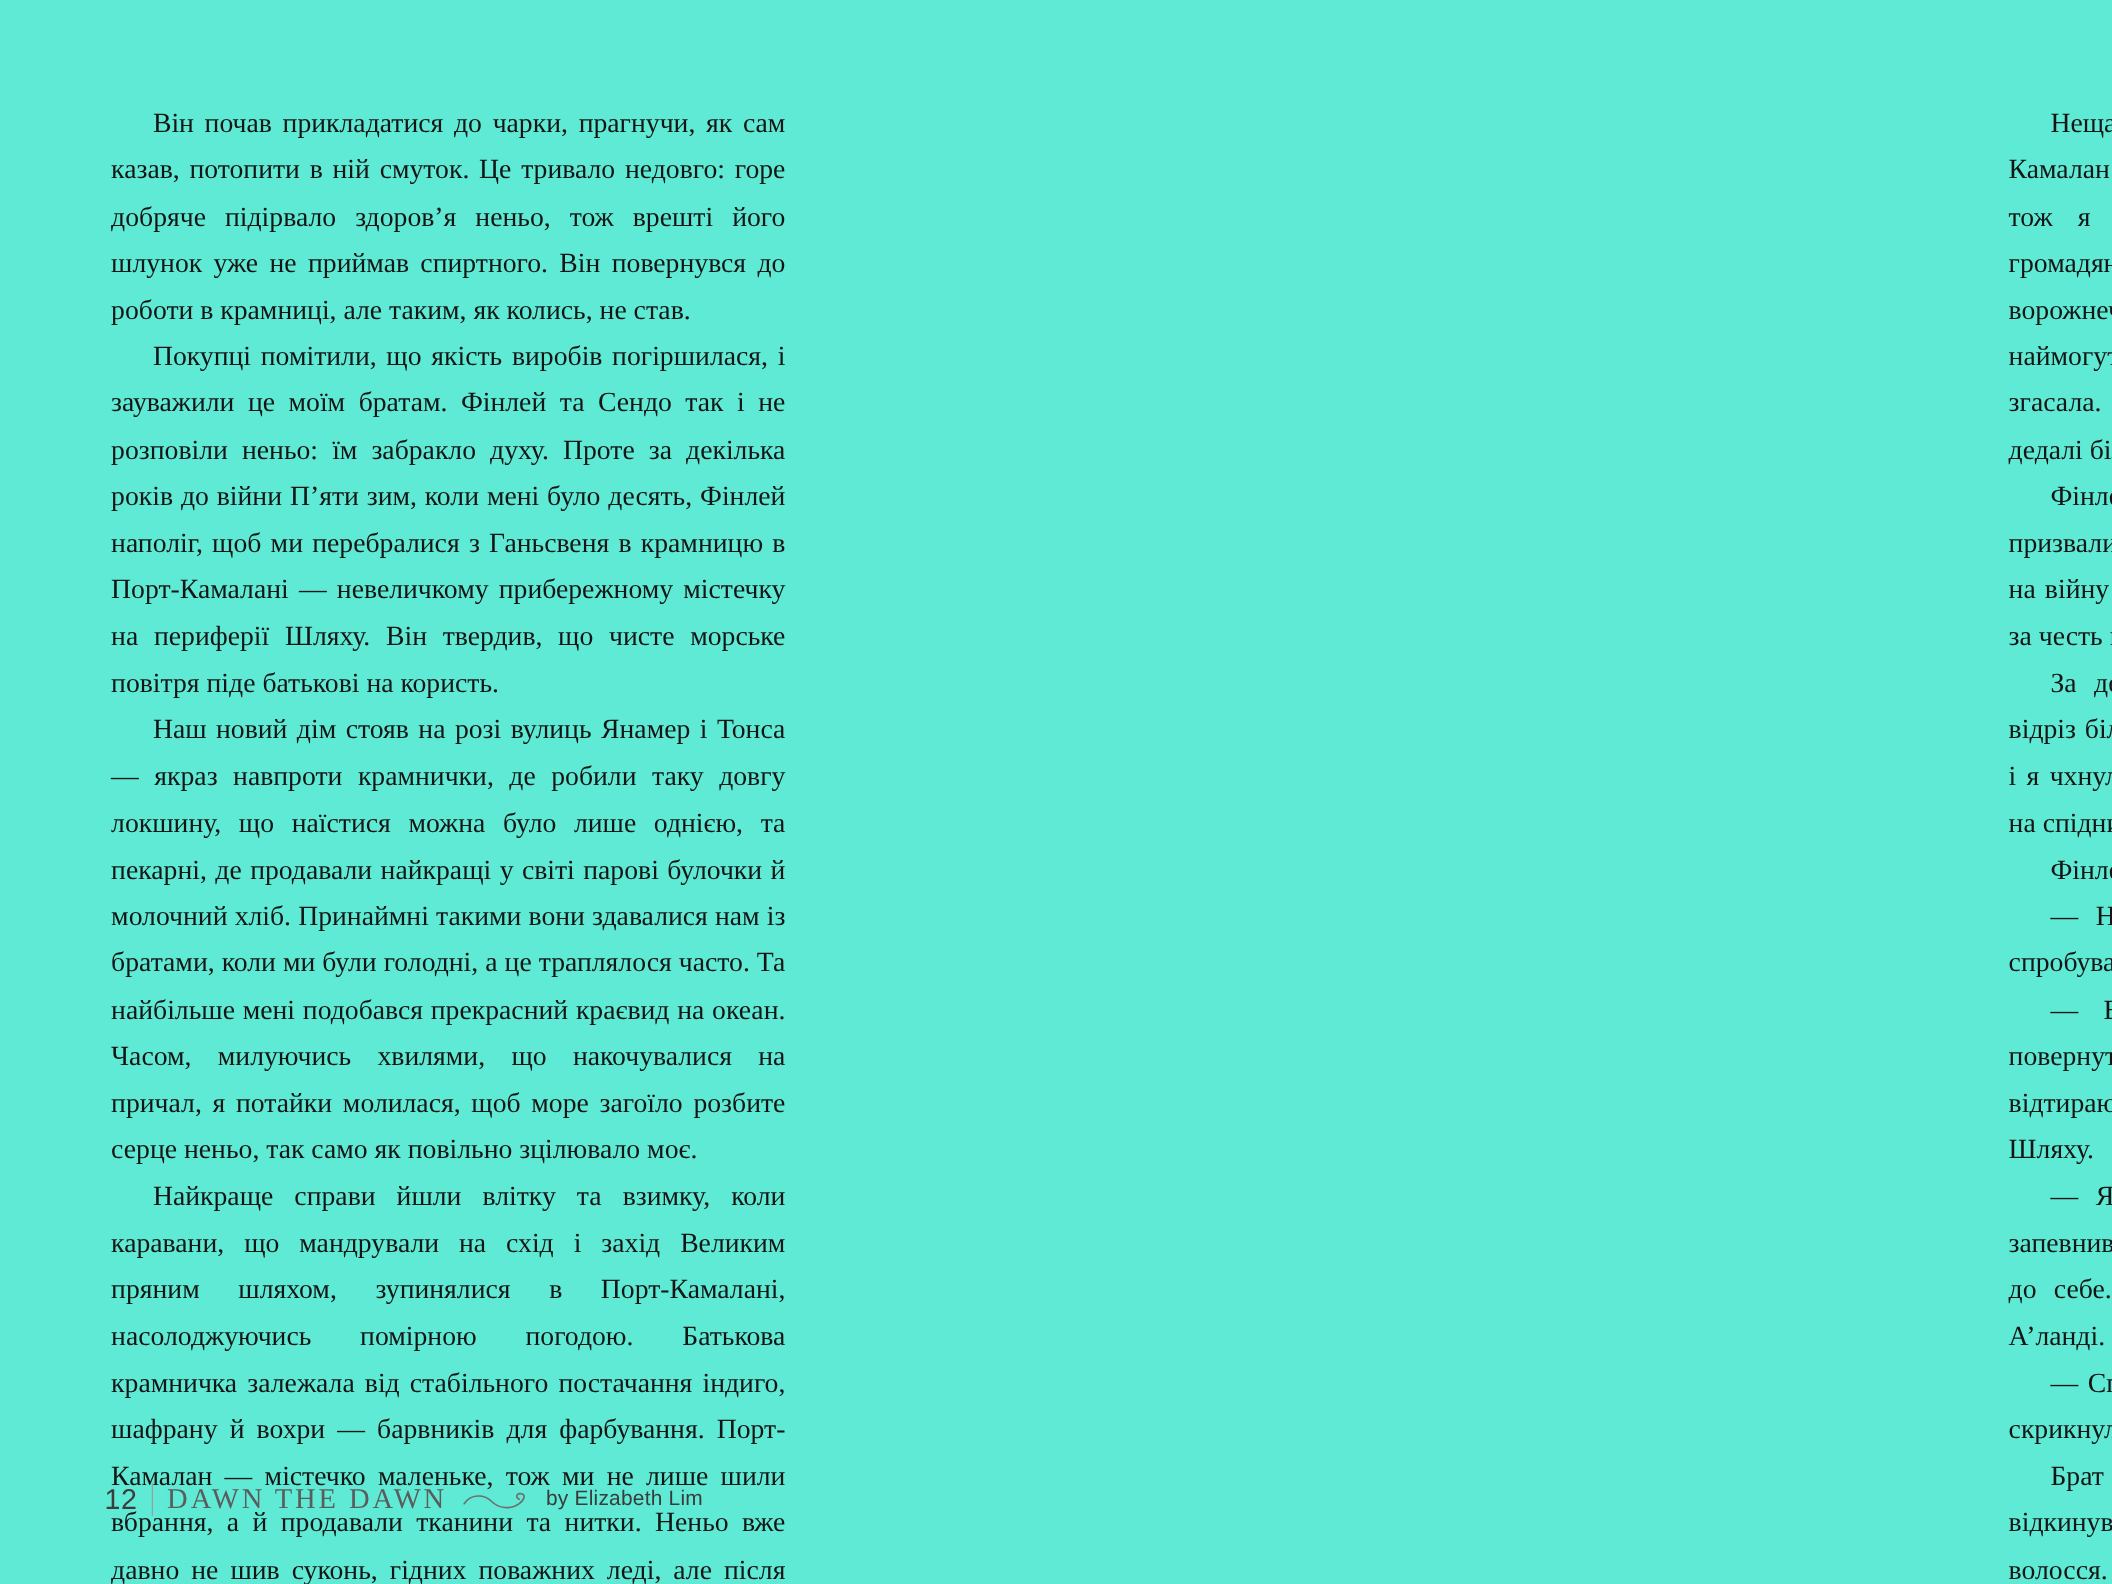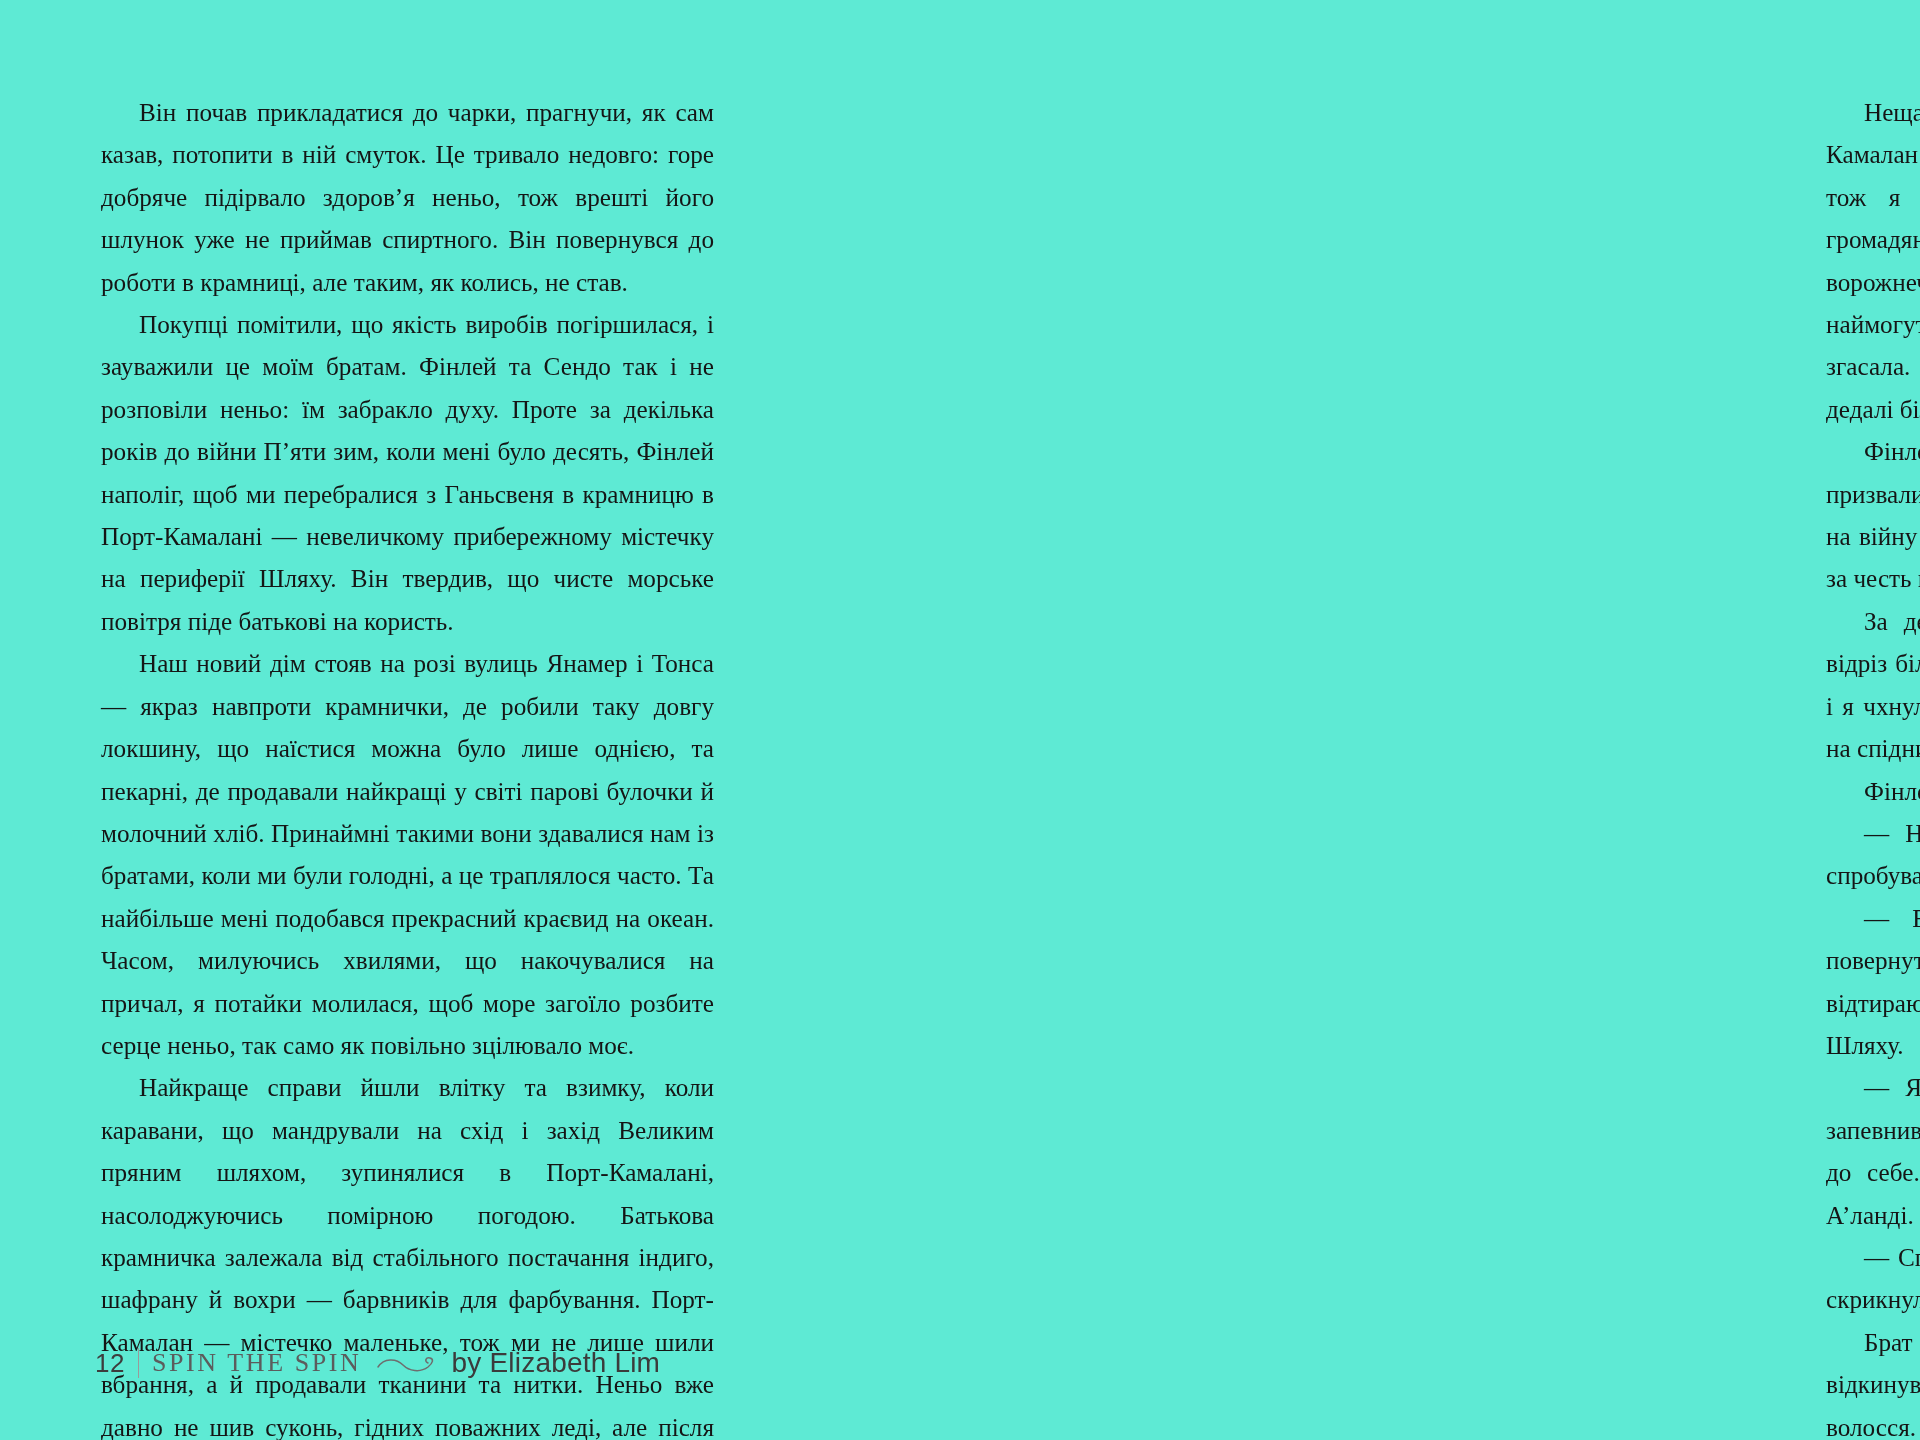--- a/index.html
+++ b/index.html
@@ -98,21 +98,21 @@
   .book-title {
     font-family: "Liberation Serif", "DejaVu Serif", serif;
     font-size: 26px;
     letter-spacing: 2.6px;
     color: #5c5c5c;
     white-space: nowrap;
   }
 
   .byline {
     font-family: "Liberation Sans", "DejaVu Sans", sans-serif;
-    font-size: 28px;
+    font-size: 19px;
     color: #3b3b3b;
     letter-spacing: 0.2px;
     white-space: nowrap;
   }
 
   .swash {
     display: inline-block;
     width: 62px;
     height: 22px;
     margin: 0 14px;
@@ -138,21 +138,21 @@
       <p class="para">Він почав прикладатися до чарки, прагнучи, як сам казав, потопити в ній смуток. Це тривало недовго: горе добряче підірвало здоров’я неньо, тож врешті його шлунок уже не приймав спиртного. Він повернувся до роботи в крамниці, але таким, як колись, не став.</p>
       <p class="para">Покупці помітили, що якість виробів погіршилася, і зауважили це моїм братам. Фінлей та Сендо так і не розповіли неньо: їм забракло духу. Проте за декілька років до війни П’яти зим, коли мені було десять, Фінлей наполіг, щоб ми перебралися з Ганьсвеня в крамницю в Порт-Камалані — невеличкому прибережному містечку на периферії Шляху. Він твердив, що чисте морське повітря піде батькові на користь.</p>
       <p class="para">Наш новий дім стояв на розі вулиць Янамер і Тонса — якраз навпроти крамнички, де робили таку довгу локшину, що наїстися можна було лише однією, та пекарні, де продавали найкращі у світі парові булочки й молочний хліб. Принаймні такими вони здавалися нам із братами, коли ми були голодні, а це траплялося часто. Та найбільше мені подобався прекрасний краєвид на океан. Часом, милуючись хвилями, що накочувалися на причал, я потайки молилася, щоб море загоїло розбите серце неньо, так само як повільно зцілювало моє.</p>
       <p class="para">Найкраще справи йшли влітку та взимку, коли каравани, що мандрували на схід і захід Великим пряним шляхом, зупинялися в Порт-Камалані, насолоджуючись помірною погодою. Батькова крамничка залежала від стабільного постачання індиго, шафрану й вохри — барвників для фарбування. Порт-Камалан — містечко маленьке, тож ми не лише шили вбрання, а й продавали тканини та нитки. Неньо вже давно не шив суконь, гідних поважних леді, але після початку війни попит на таку одіж однаково був невисокий.</p>
     </div>
 
     <div class="footer footer-left">
       <div class="footer-inner">
         <span class="folio">12</span>
         <span class="rule"></span>
-        <span class="book-title">SPIN THE SPIN</span>
+        <span class="book-title">DAWN THE DAWN</span>
         <span class="swash">
           <svg width="62" height="22" viewBox="0 0 62 22" xmlns="http://www.w3.org/2000/svg">
             <path d="M2 13 C 8 4, 20 4, 27 11 C 33 17, 44 19, 52 13 C 57 9, 58 5, 54 4 C 50 3, 48 7, 52 9" fill="none" stroke="#6e6e6e" stroke-width="1.5" stroke-linecap="round"></path>
           </svg>
         </span>
         <span class="byline">by Elizabeth Lim</span>
       </div>
     </div>
   </div>
 

